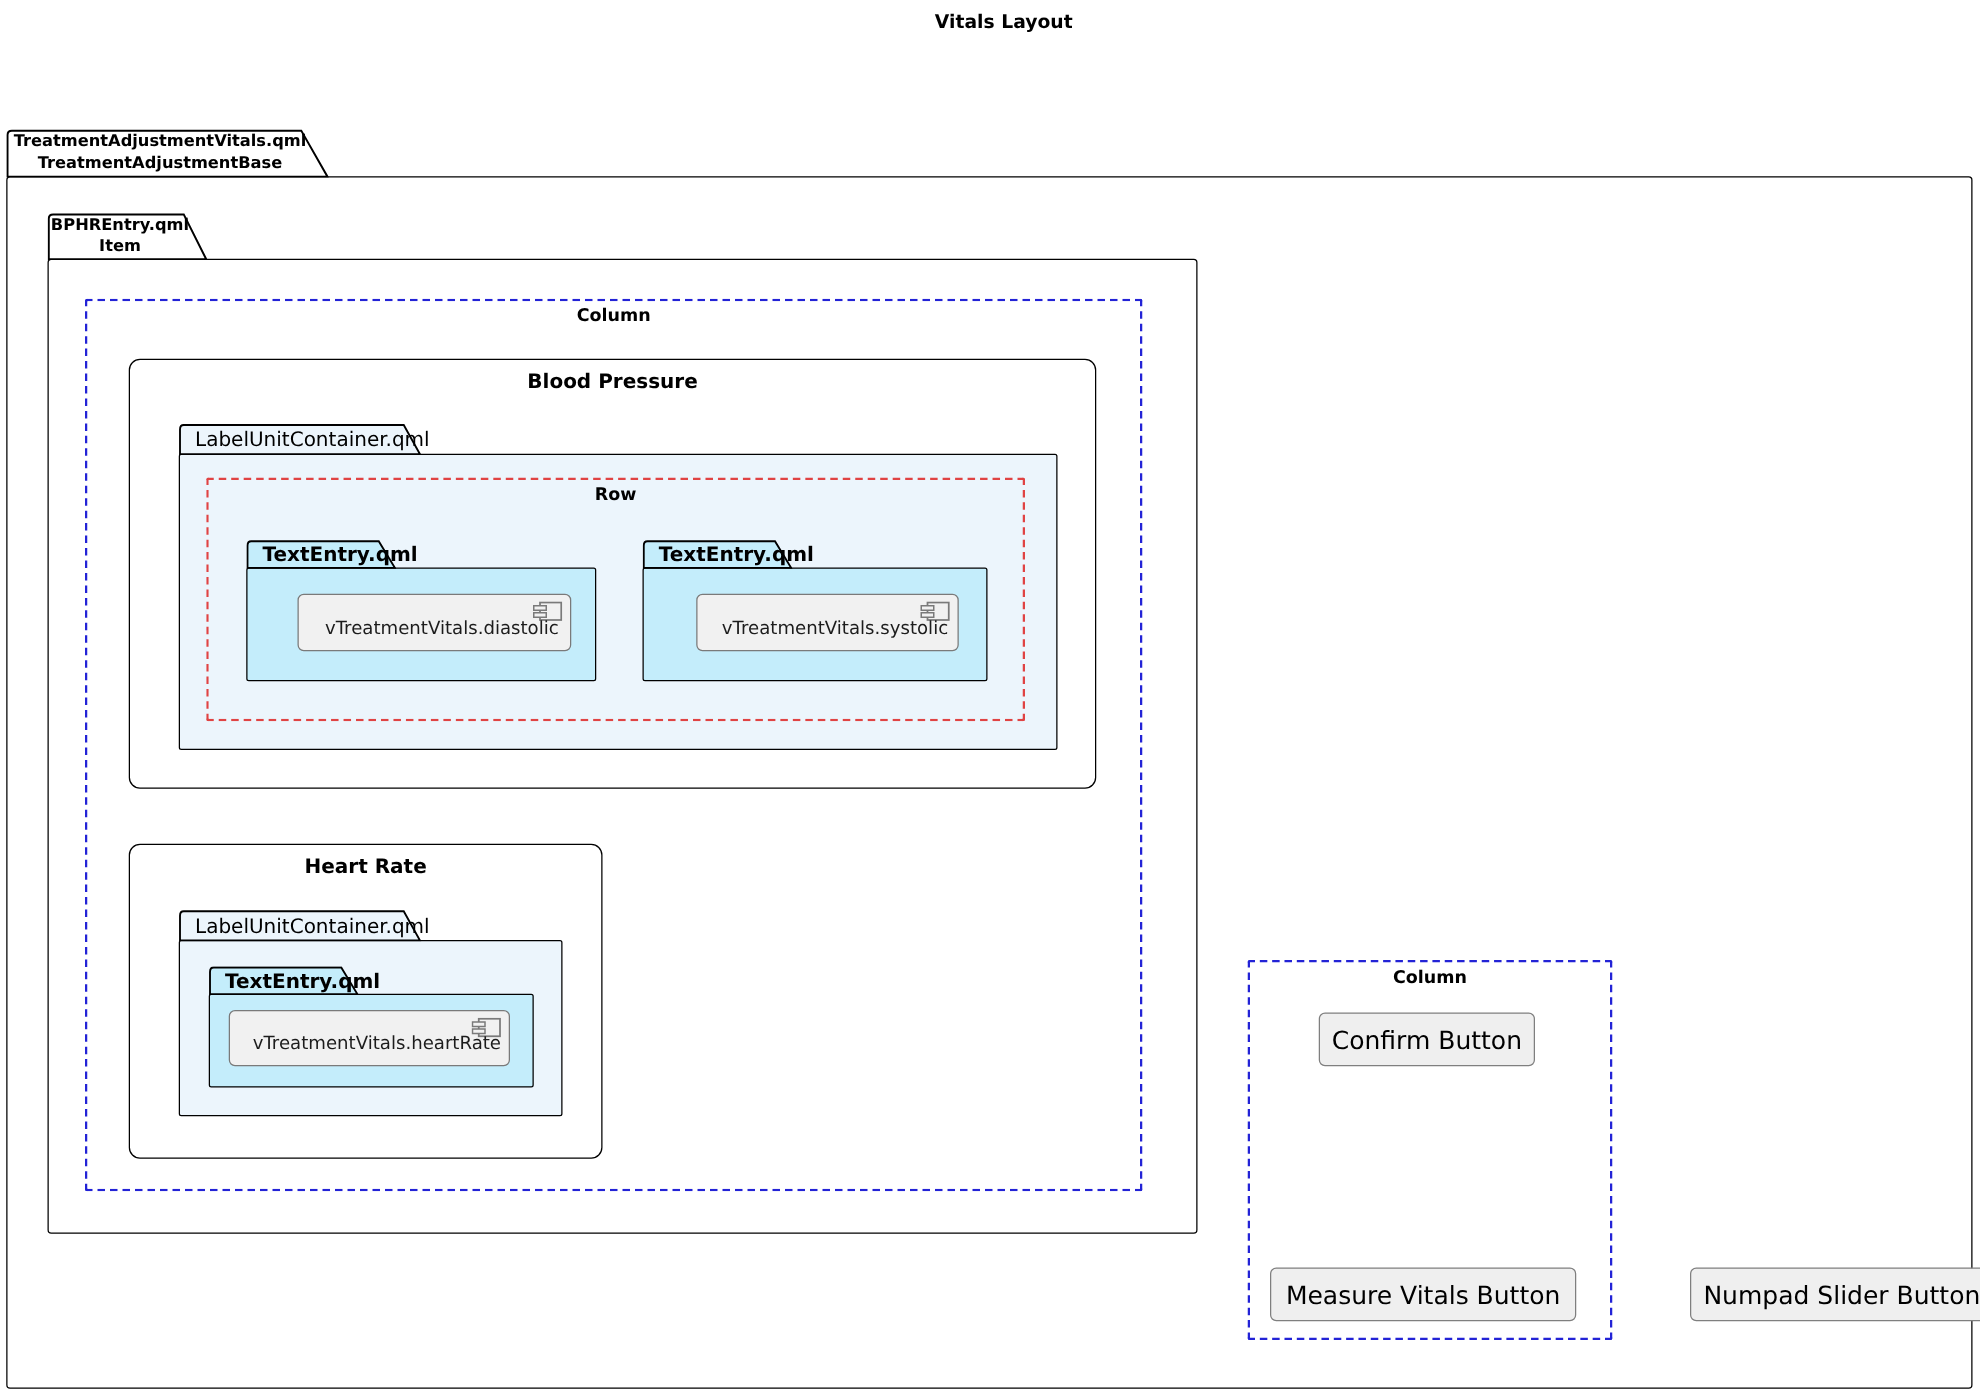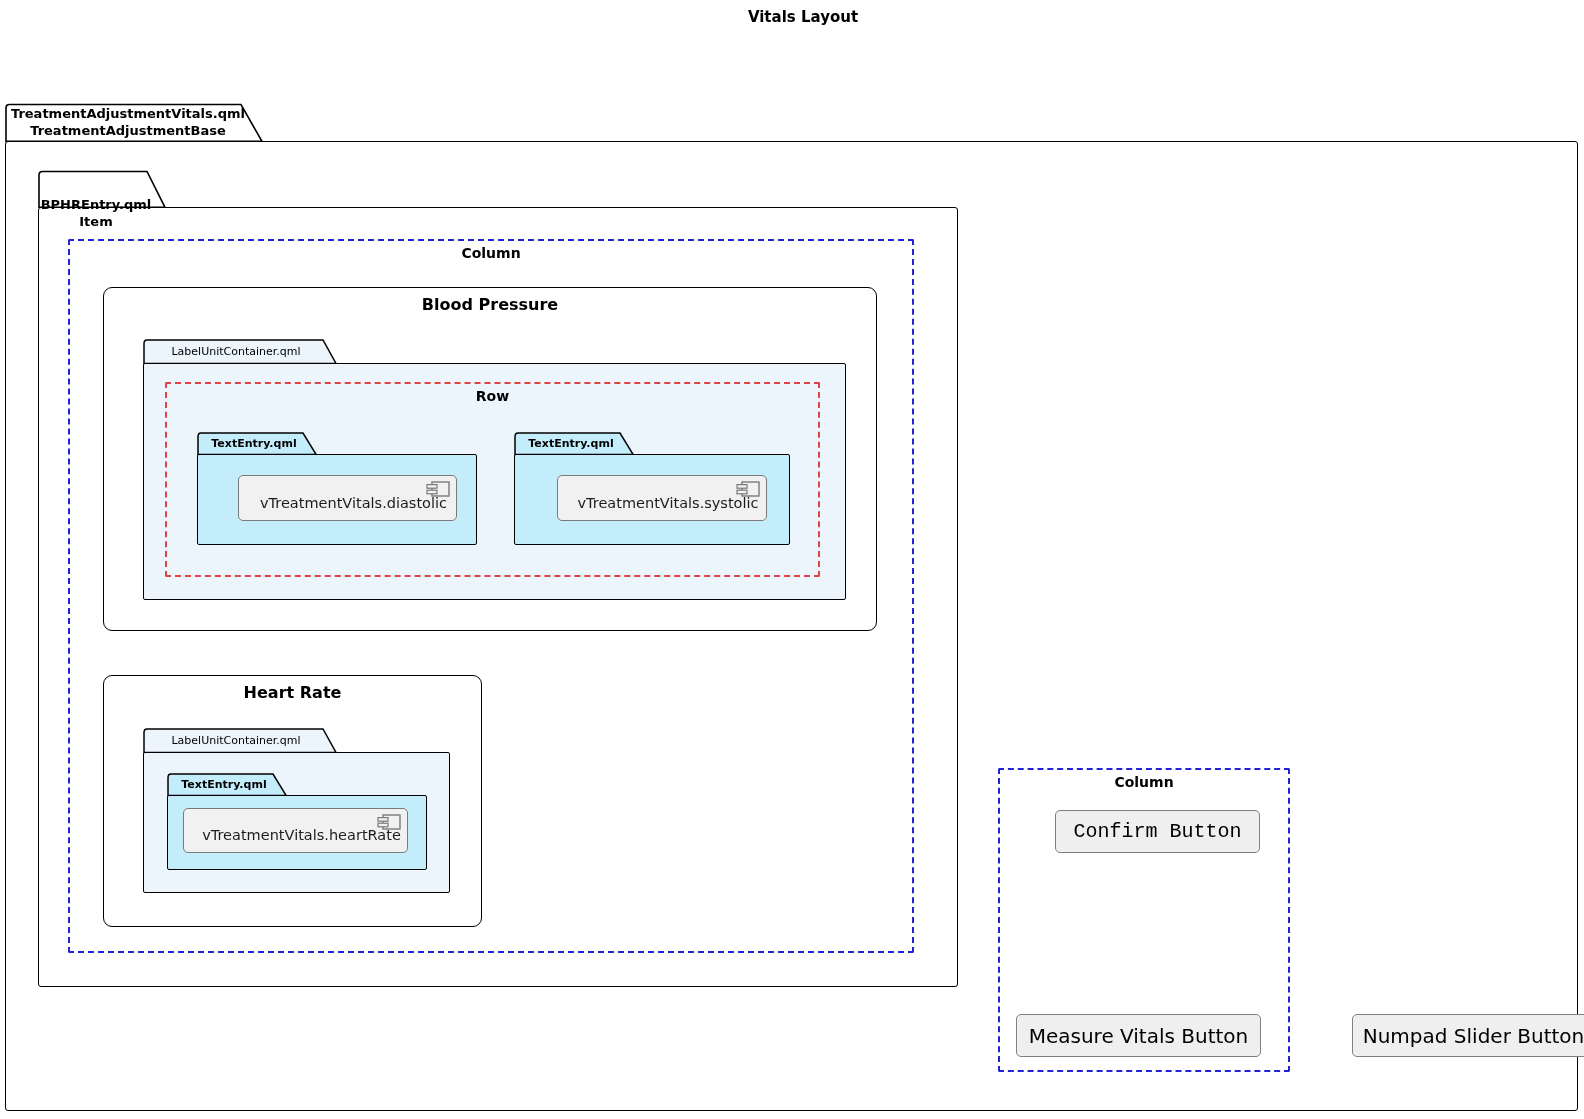--- a/index.html
+++ b/index.html
@@ -27,21 +27,21 @@
   }
   .body-lightblue{background:#ecf5fc;}
   .body-cyan{background:#c4edfb;}
 
   
   .tab-label{
     text-align:center;line-height:17px;font-size:13px;font-weight:bold;
     white-space:nowrap;
   }
   .folder-tab-label{
-    font-size:11px;line-height:23px;text-align:center;white-space:nowrap;
+    font-size:16px;line-height:23px;text-align:center;white-space:nowrap;margin-left:11px;
   }
   .bold{font-weight:bold;}
 
   
   .dash-blue{border:2px dashed #2323d6;border-radius:2px;}
   .dash-red{border:2px dashed #e04343;border-radius:2px;}
   .dash-label{
     width:100%;text-align:center;font-size:14px;font-weight:bold;padding-top:4px;
   }
 
@@ -84,21 +84,21 @@
   </svg>
   <div class="abs tab-label" style="left:5px;top:105px;width:246px;">
     <div>TreatmentAdjustmentVitals.qml</div>
     <div>TreatmentAdjustmentBase</div>
   </div>
 
   <div class="abs pkg-body" style="left:38px;top:207px;width:920px;height:780px;"></div>
   <svg class="abs" style="left:38px;top:170px;" width="128" height="38" viewBox="0 0 128 38">
     <path d="M1,37.4 L1,5 Q1,1.5 4.5,1.5 L109,1.5 L127,37.4 Z" fill="#ffffff" stroke="#000" stroke-width="1.6"></path>
   </svg>
-  <div class="abs tab-label" style="left:38px;top:172px;width:116px;margin-top:24px;">
+  <div class="abs tab-label" style="left:38px;top:172px;width:116px;">
     <div>BPHREntry.qml</div>
     <div>Item</div>
   </div>
 
   <div class="abs dash-blue" style="left:68px;top:239px;width:846px;height:714px;">
     <div class="dash-label">Column</div>
   </div>
 
   <div class="abs plain-rect" style="left:103px;top:287px;width:774px;height:344px;">
     <div class="rect-title">Blood Pressure</div>
@@ -166,19 +166,19 @@
       <rect x="1" y="3.6" width="10" height="3.6" fill="#f1f1f1" stroke="#7a7a7a" stroke-width="1.2"></rect>
       <rect x="1" y="9.2" width="10" height="3.6" fill="#f1f1f1" stroke="#7a7a7a" stroke-width="1.2"></rect>
     </svg>
     <div class="comp-text">vTreatmentVitals.heartRate</div>
   </div>
 
   <div class="abs dash-blue" style="left:998px;top:768px;width:292px;height:304px;">
     <div class="dash-label">Column</div>
   </div>
 
-  <div class="abs diagram-button" style="left:1055px;top:810px;width:205px;height:43px;font-family:Liberation Mono, monospace;">Confirm Button</div>
+  <div class="abs diagram-button" style="left:1055px;top:810px;width:173px;height:43px;">Confirm Button</div>
 
   <div class="abs diagram-button" style="left:1016px;top:1014px;width:245px;height:43px;">Measure Vitals Button</div>
 
   <div class="abs diagram-button" style="left:1319px;top:1014px;width:243px;height:43px;margin-left:33px;">Numpad Slider Button</div>
 
 </div>
 
 </body></html>

